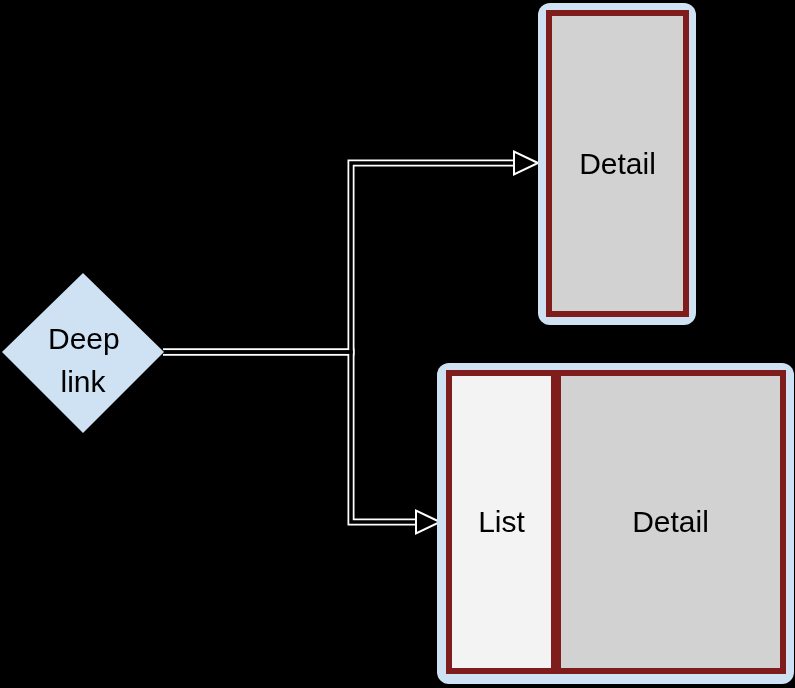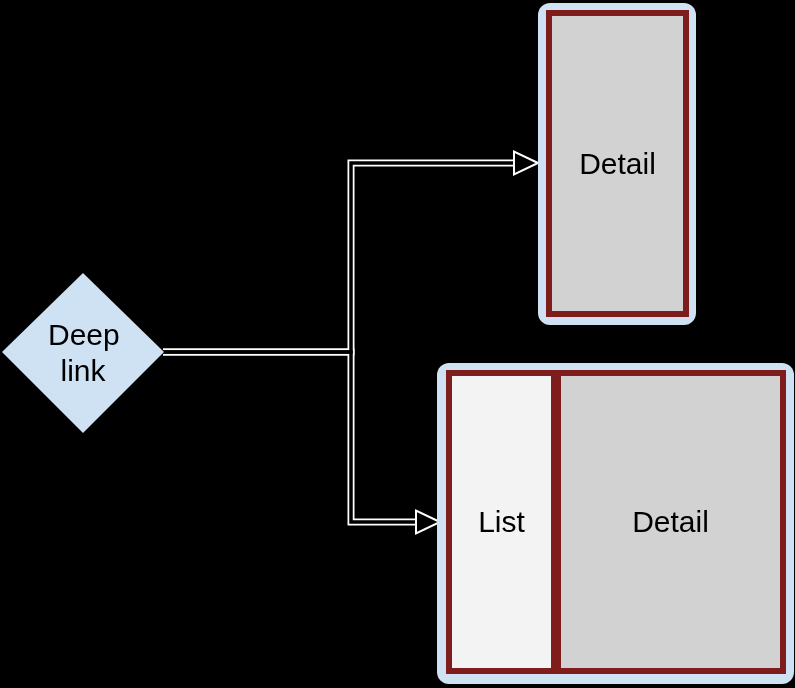--- a/index.html
+++ b/index.html
@@ -39,21 +39,21 @@
   }
   .arrowhead {
     fill: #000000;
     stroke-width: 2;
     stroke-linejoin: miter;
   }
 
   .node-label {
     position: absolute;
     font-size: 30px;
-    line-height: 36px;
+    line-height: 43px;
     text-align: center;
     color: #000000;
   }
   .diamond-label {
     left: 48px;
     top: 317px;
     width: 70px;
   }
 
   .frame {

